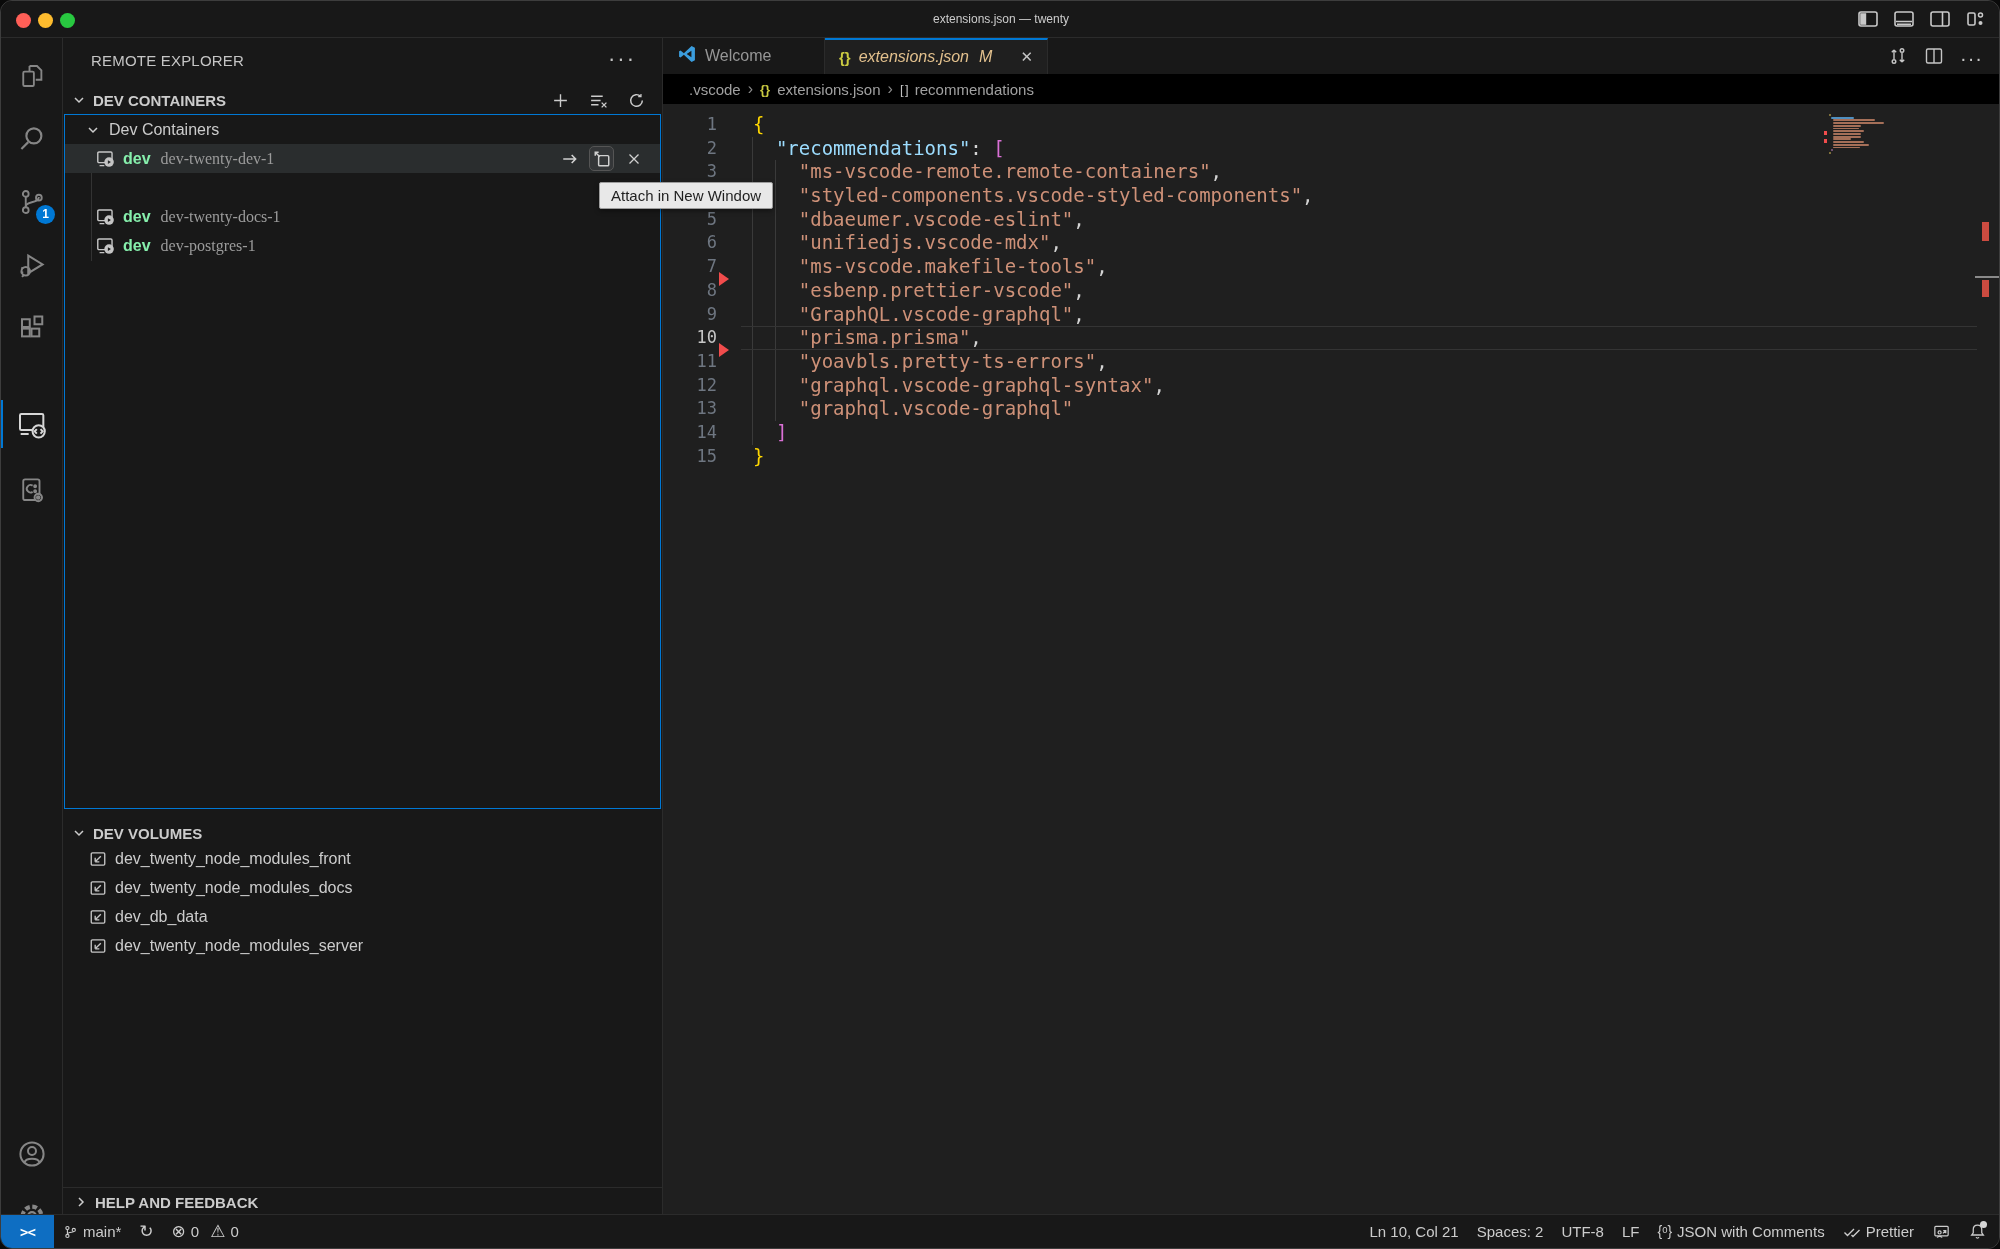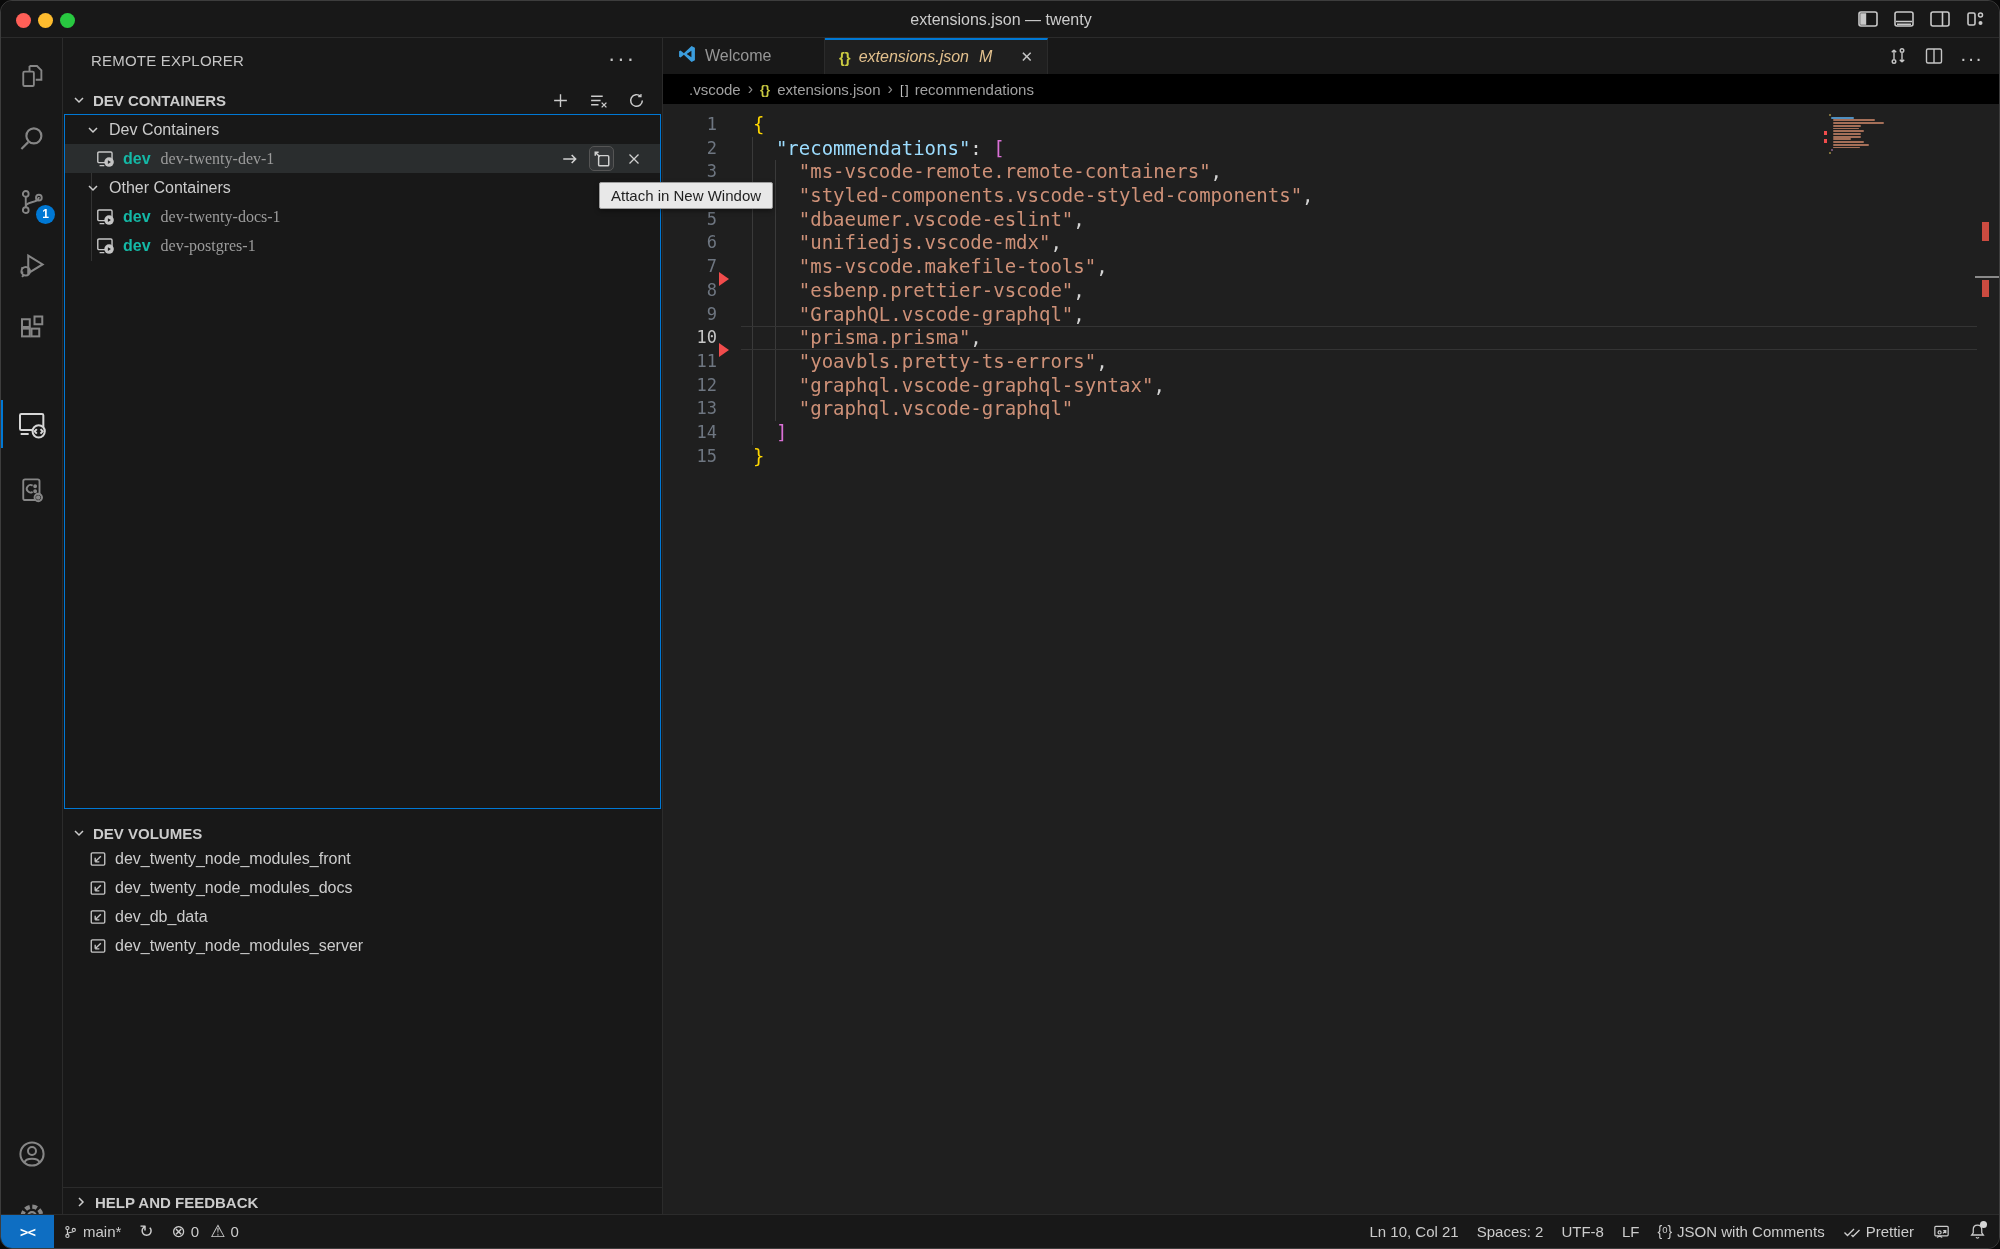--- a/index.html
+++ b/index.html
@@ -5,21 +5,21 @@
   * { margin:0; padding:0; box-sizing:border-box; }
   html,body { background:#0a0a0a; font-family:"Liberation Sans", sans-serif; }
   .window {
     position:relative; width:2000px; height:1249px; background:#1f1f1f;
     border-radius:12px; overflow:hidden; border:1px solid #3d3d3d;
   }
   
   .titlebar { position:absolute; left:0; top:0; width:2000px; height:37px; background:#181818; border-bottom:1px solid #2b2b2b; }
   .traffic { position:absolute; top:12px; width:15px; height:15px; border-radius:50%; }
   .t-red { left:15px; background:#ff5f57; } .t-yellow { left:37px; background:#febc2e; } .t-green { left:59px; background:#28c840; }
-  .win-title { position:absolute; left:0; right:0; top:0; height:37px; line-height:37px; text-align:center; color:#cccccc; font-size:16px; font-weight:500; }
+  .win-title { position:absolute; left:0; right:0; top:0; height:37px; line-height:37px; text-align:center; color:#cccccc; font-size:12px; font-weight:500; }
   .layout-icons { position:absolute; right:14px; top:6px; display:flex; gap:14px; }
   .layout-icons svg { display:block; }
   
   .activitybar { position:absolute; left:0; top:37px; width:62px; height:1178px; background:#181818; border-right:1px solid #2b2b2b; }
   .ab-item { position:absolute; left:0; width:62px; height:60px; display:flex; align-items:center; justify-content:center; color:#868686; }
   .ab-item.active { color:#d7d7d7; }
   .ab-item.active::before { content:""; position:absolute; left:0; top:6px; bottom:6px; width:2px; background:#0078d4; }
   .ab-badge { position:absolute; right:8px; bottom:8px; min-width:19px; height:19px; border-radius:10px; background:#0078d4; color:#fff; font-size:12px; line-height:19px; text-align:center; font-weight:600; }
   
   .sidebar { position:absolute; left:62px; top:37px; width:600px; height:1178px; background:#181818; border-right:1px solid #2b2b2b; color:#cccccc; }
@@ -28,21 +28,21 @@
   .sb-more { position:absolute; right:26px; top:8px; font-size:22px; color:#c5c5c5; letter-spacing:2px; cursor:default; }
   .sb-sec-header { position:absolute; left:0; width:100%; height:28px; display:flex; align-items:center; font-weight:700; font-size:15px; color:#cccccc; }
   .sb-sec-header .chev { margin:0 6px 0 8px; display:flex; }
   .sec-actions { position:absolute; right:14px; top:2px; display:flex; gap:14px; align-items:center; color:#cccccc; }
   .sec-actions .act { width:24px; height:24px; display:flex; align-items:center; justify-content:center; }
   .tree-box { position:absolute; left:1px; top:76px; width:597px; height:695px; border:1px solid #0078d4; }
   .tree-row { position:absolute; left:0; width:595px; height:29px; display:flex; align-items:center; font-size:16px; }
   .tree-row .chev { margin:0 8px 0 20px; display:flex; }
   .tree-row.hovered { background:#2a2d2e; }
   .row-icon { margin:0 8px 0 31px; display:flex; }
-  .kind { color:#14b8a6; font-weight:700; margin-right:10px; }
+  .kind { color:#86efac; font-weight:700; margin-right:10px; }
   .cname { color:#9b9b9b;font-family:Liberation Serif, serif; }
   .gname { color:#cccccc; }
   .row-actions { position:absolute; right:14px; top:2px; display:flex; gap:7px; align-items:center; }
   .row-act { width:25px; height:25px; display:flex; align-items:center; justify-content:center; color:#d0d0d0; border-radius:5px; }
   .row-act.boxed { border:1px solid #555; background:#343638; }
   .indent-guide-tree { position:absolute; left:26px; width:1px; background:#333333; }
   .vol-row { position:absolute; left:0; width:598px; height:29px; display:flex; align-items:center; font-size:16px; color:#cccccc; }
   .vol-row .row-icon { margin:0 8px 0 26px; }
   .help-header { position:absolute; left:0; bottom:0; width:100%; height:29px; border-top:1px solid #2b2b2b; display:flex; align-items:center; font-weight:700; font-size:15px; color:#cccccc; }
   .help-header .chev { margin:0 6px 0 10px; display:flex; }
@@ -273,28 +273,20 @@
               </svg>
             </span>
           <span class="row-act">
               <svg width="16" height="16" viewBox="0 0 16 16" stroke="#d0d0d0" stroke-width="1.3">
                 <path d="M3.5 3.5l9 9M12.5 3.5l-9 9"></path>
               </svg>
             </span>
         </span>
       </div>
 
-      <div class="tree-row" style="top:58px">
-        <span class="chev">
-            <svg width="16" height="16" viewBox="0 0 16 16" fill="none" stroke="#cccccc" stroke-width="1.5">
-              <path d="M4 6l4 4 4-4"></path>
-            </svg>
-          </span>
-        <span class="gname">Other Containers</span>
-      </div>
 
       <div class="tree-row" style="top:87px">
         <span class="row-icon">
             <svg width="19" height="19" viewBox="0 0 16 16" fill="none" stroke="#c5c5c5" stroke-width="1.2">
               <rect x="1.5" y="2.5" width="12" height="9" rx="1"></rect>
               <path d="M3 14h4"></path>
               <circle cx="11" cy="11" r="4" fill="#c5c5c5" stroke="none"></circle>
               <path d="M10 9.4v3.2l2.6-1.6z" fill="#181818" stroke="none"></path>
             </svg>
           </span>

